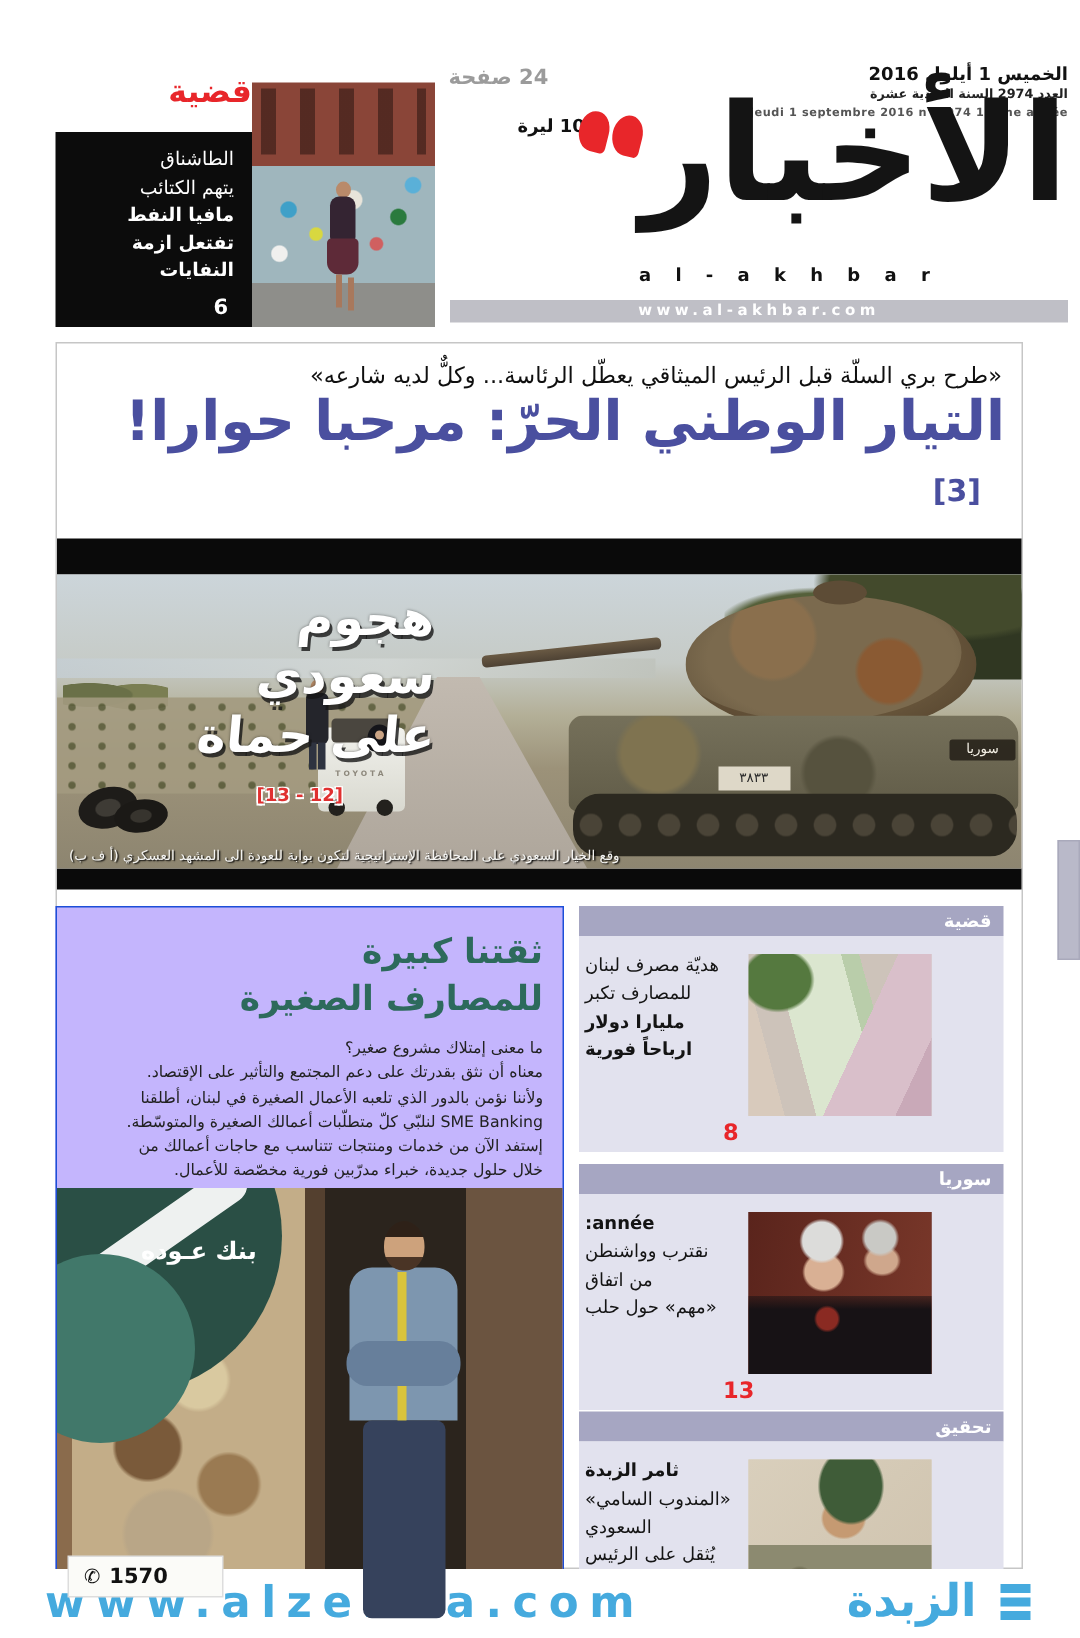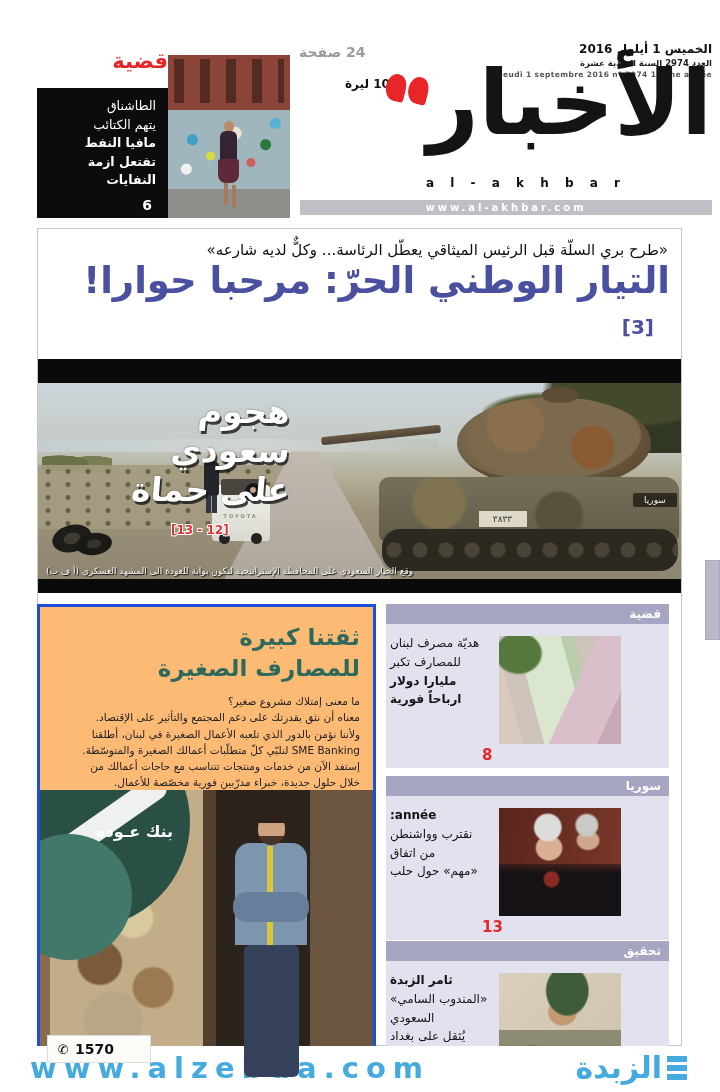--- a/index.html
+++ b/index.html
@@ -117,21 +117,21 @@
      text-shadow:2px 3px 0 rgba(22,22,22,.8), 0 0 2px rgba(0,0,0,.5)}
   .ph-pageref{position:absolute;left:133px;top:140px;font-size:12px;font-weight:bold;color:#e03030;
      text-shadow:1px 1px 0 #fff,-1px -1px 0 #fff,1px -1px 0 #fff,-1px 1px 0 #fff}
   .ph-caption{position:absolute;left:8px;bottom:3px;direction:rtl;white-space:nowrap;font-size:9px;color:#f4f4f2;
      text-shadow:1px 1px 1px #000}
 
   
   .bottom-row{position:relative;height:488px}
 
   
-  .ad{position:absolute;left:-1px;top:11px;width:339px;height:476px;border:3px solid #1d4ed8;box-sizing:border-box;background:#fdba74}
+  .ad{position:absolute;left:-1px;top:11px;width:339px;height:476px;border:1px solid #1d4ed8;box-sizing:border-box;background:#c4b5fd}
   .ad-title{margin:15px 13px 0 0;direction:rtl;text-align:right;font-size:23px;font-weight:bold;color:#2d6a5c;line-height:1.32}
   .ad-body{margin:10px 13px 0 10px;direction:rtl;text-align:right;font-size:10.5px;color:#222;line-height:1.55}
   .ad-url{margin:8px 13px 0 0;text-align:right;font-size:10px;color:#333}
   .ad-photo{position:absolute;left:0;right:0;bottom:0;height:287px;overflow:hidden;
      background:linear-gradient(90deg,#8a6b4c 0 3%,#c3ad88 3% 49%,#54402f 49% 53%,#2b241d 53% 81%,#6b5440 81% 100%)}
   .shop-blind{position:absolute;left:0;top:18%;width:17%;height:34%;
      background:repeating-linear-gradient(180deg,#d8d0c0 0 4px,#8a8272 4px 8px)}
   .shop-items{position:absolute;left:6%;top:34%;width:40%;height:58%;
      background:radial-gradient(circle at 55% 18%, #d9c9a0 0 12%, transparent 14%),
                 radial-gradient(circle at 30% 45%, #7a5a3a 0 16%, transparent 18%),
@@ -188,21 +188,21 @@
        radial-gradient(circle at 62% 88%, #75735a 0 6%, transparent 8%),
        linear-gradient(180deg, transparent 0 58%, #8c8a70 58% 100%),
        linear-gradient(135deg,#d9cfbc,#cfc3ae)}
 
   .right-strip{position:absolute;right:0;top:560px;width:15px;height:80px;background:#b9b9c9;
      border:1px solid #a9a9bb;box-sizing:border-box}
 
   
   .footer{position:absolute;left:0;right:0;bottom:0;height:46px;background:#fff}
   .footer-url{position:absolute;left:30px;top:5px;font-size:29px;font-weight:bold;color:#45aade;letter-spacing:7px}
-  .footer-logo{position:absolute;right:33px;top:4px;display:flex;align-items:center;gap:5px}
+  .footer-logo{position:absolute;right:33px;top:4px;display:flex;align-items:center;gap:16px}
   .fl-word{font-size:30px;font-weight:bold;color:#45aade}
   .fl-bars{display:flex;flex-direction:column;gap:3px}
   .fl-bars span{display:block;width:20px;height:6px;background:#45aade}
 </style>
 </head>
 <body>
 
 <div class="page">
 
   <div class="date-block">
@@ -366,21 +366,21 @@
         </div>
       </div>
 
       <div class="sec sec3">
         <div class="sec-head">تحقيق</div>
         <div class="sec-body">
           <div class="sec-text">
             <div class="b">ثامر الزبدة</div>
             <div>«المندوب السامي»</div>
             <div>السعودي</div>
-            <div>يُثقل على بغداد</div>
+            <div>يُثقل على الرئيس</div>
           </div>
           <div class="sec-imgcol">
             <div class="sec-img img-soldier"></div>
           </div>
           <div class="sec-num">14</div>
         </div>
       </div>
 
     </div>
   </div>

